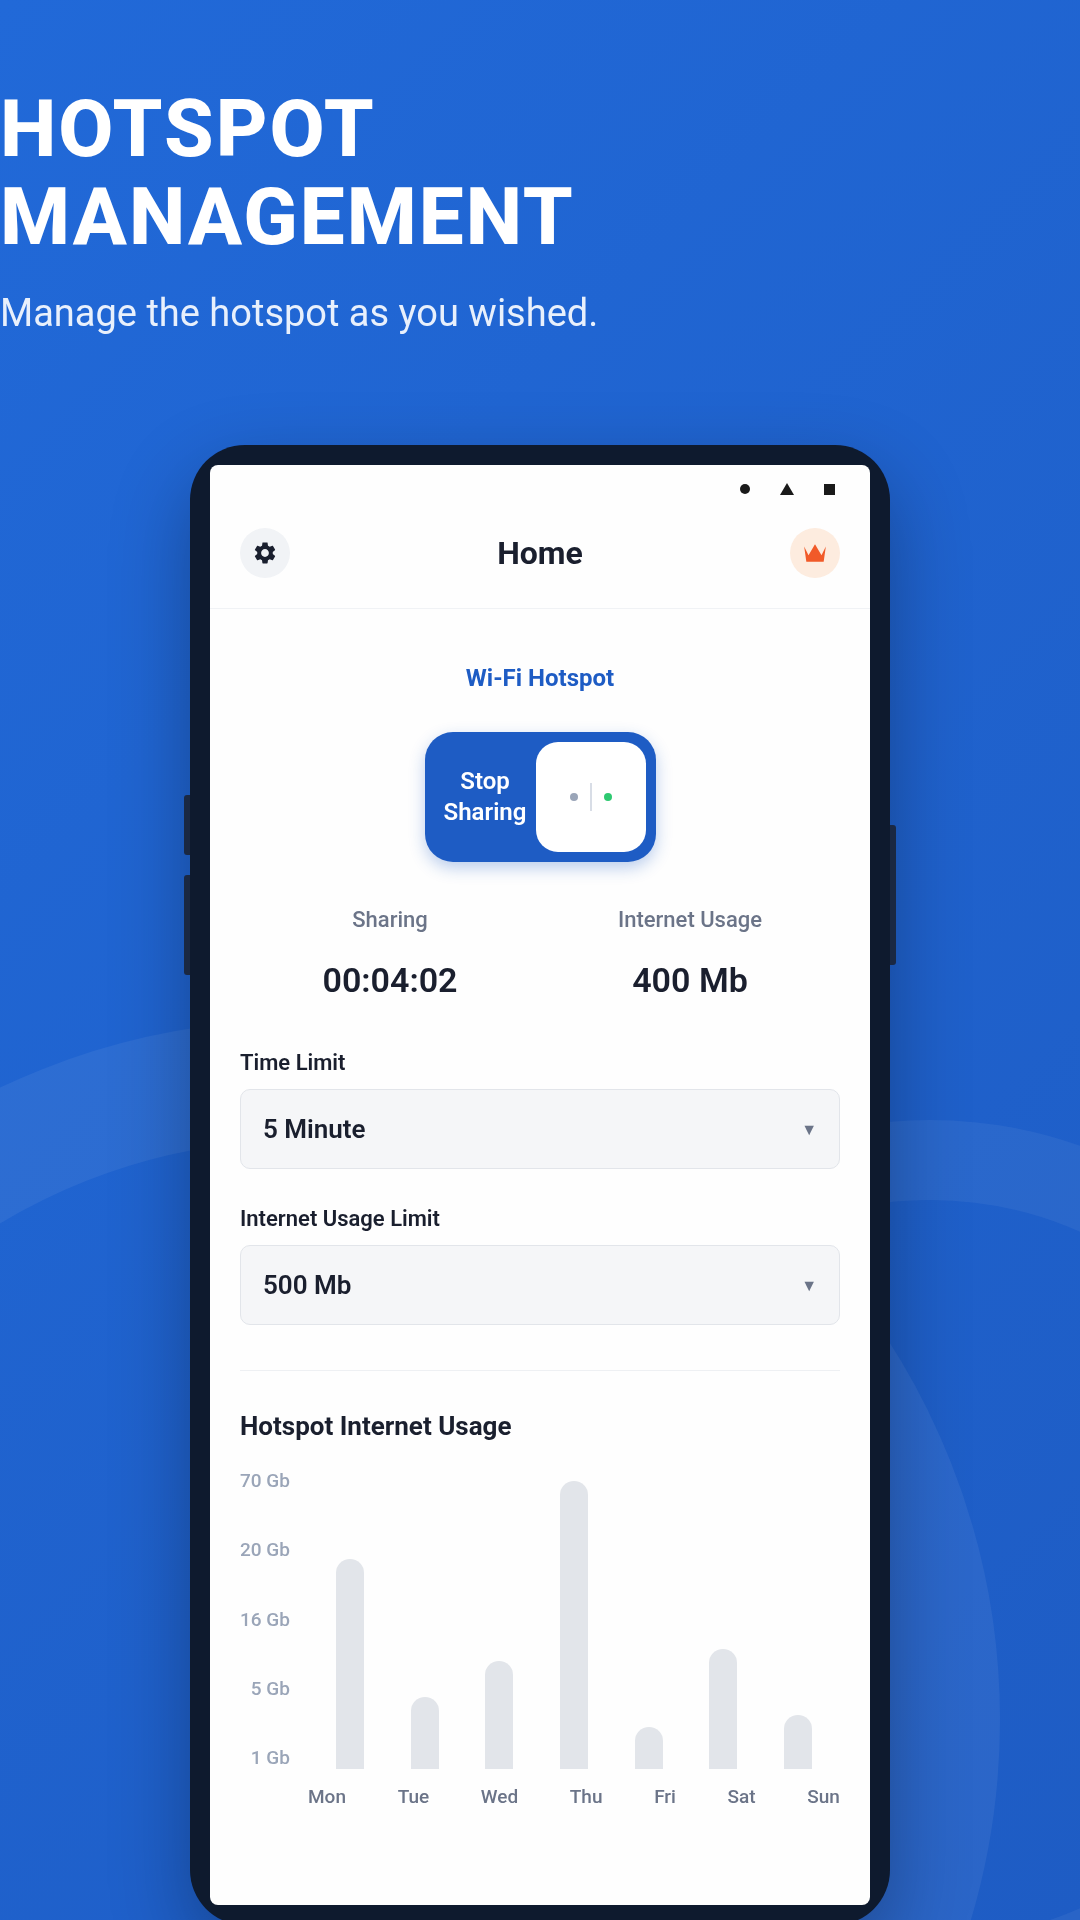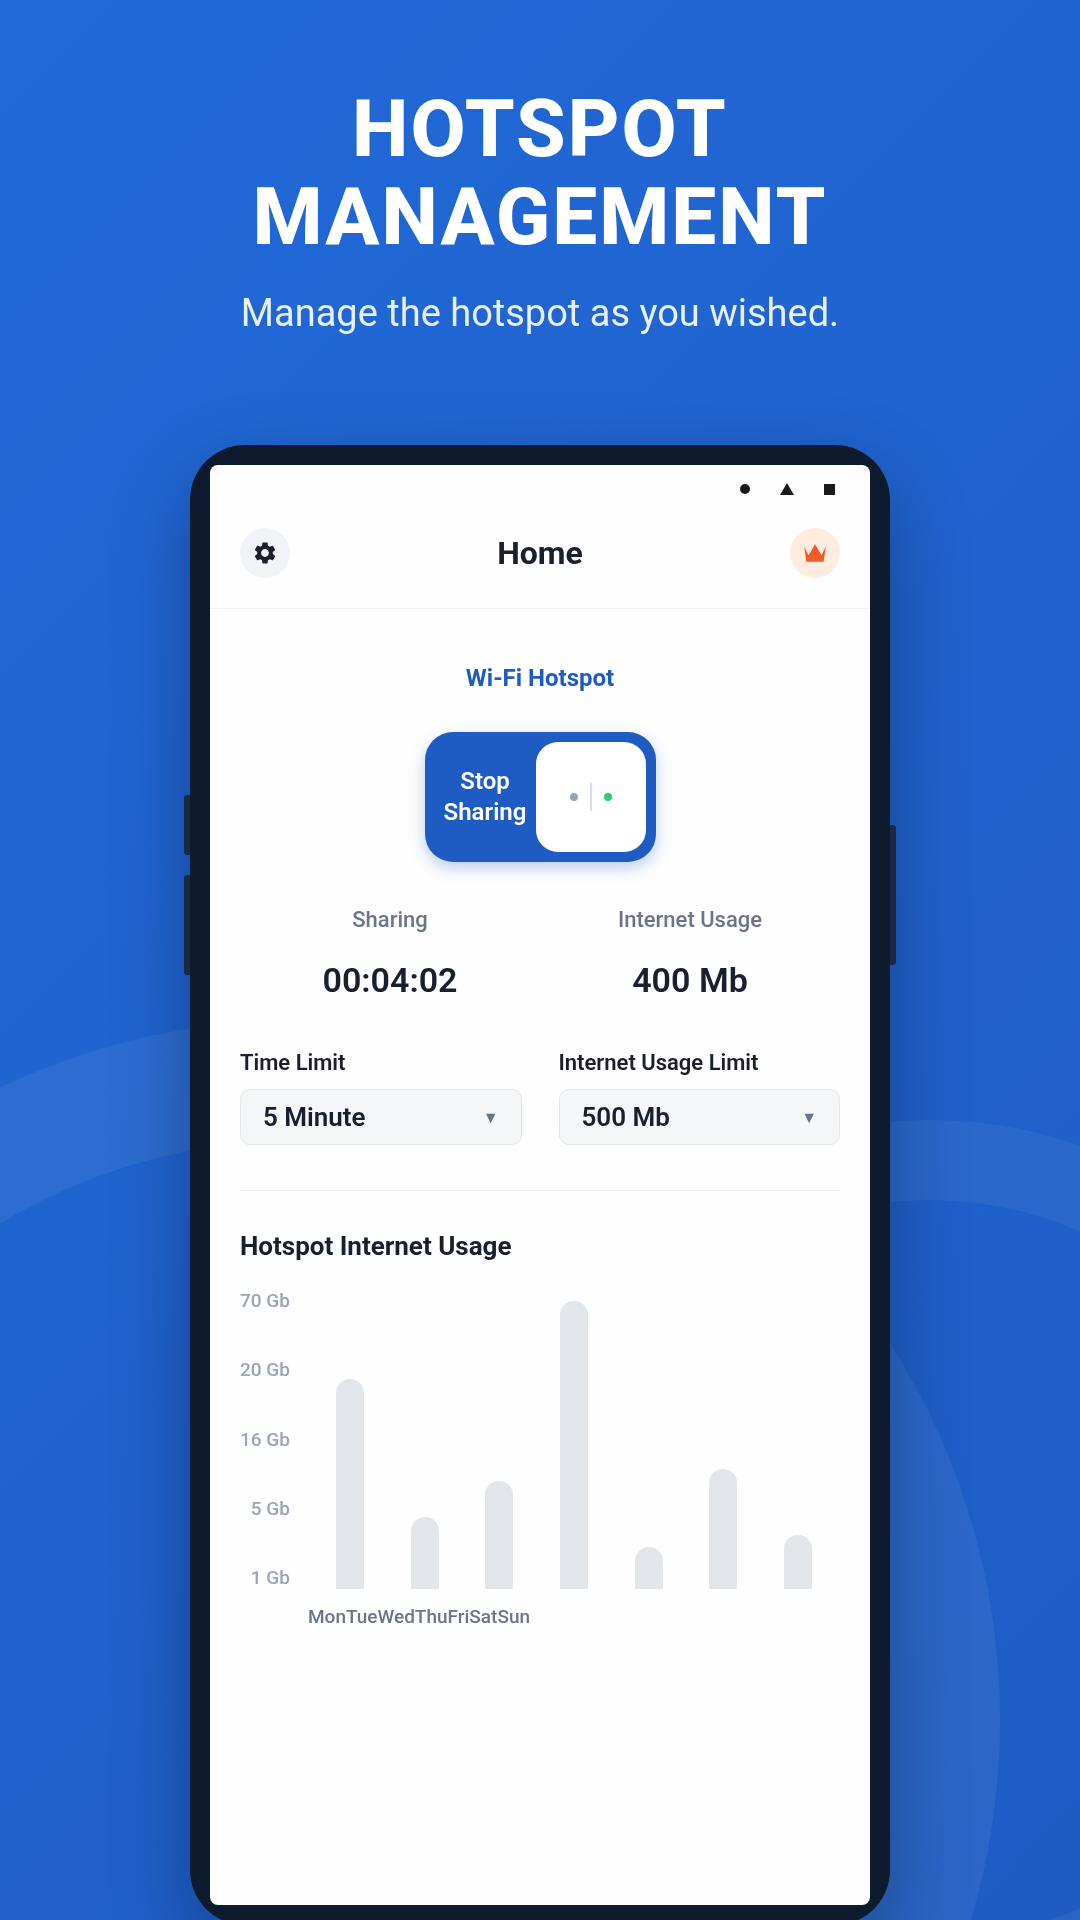--- a/index.html
+++ b/index.html
@@ -23,21 +23,21 @@
 .bg-arc2 {
   position: absolute;
   width: 900px;
   height: 900px;
   border: 80px solid rgba(255,255,255,0.05);
   border-radius: 50%;
   bottom: -100px;
   right: -300px;
 }
 .promo-header {
-  text-align: center;
+  text-align: left;
   padding-top: 85px;
   color: #fff;
   position: relative;
   z-index: 1;
 }
 .promo-title {
   font-size: 80px;
   font-weight: 800;
   letter-spacing: 2px;
   line-height: 1.1;
@@ -175,25 +175,26 @@
   margin-top: 45px;
   text-align: center;
 }
 .stat { flex: 1; }
 .stat-label { font-size: 22px; color: #6b7488; font-weight: 500; }
 .stat-value { font-size: 34px; color: #1a1f2e; font-weight: 600; margin-top: 28px; }
 .limits-row {
   display: flex;
   gap: 37px;
   margin-top: 50px;
+  flex-direction: column;
 }
 .limit-group { flex: 1; }
 .limit-label { font-size: 22px; color: #1a1f2e; font-weight: 600; margin-bottom: 14px; }
 .select {
-  height: 56px;
+  height: 80px;
   background: #f5f6f8;
   border: 1px solid #e2e5ea;
   border-radius: 10px;
   display: flex;
   align-items: center;
   justify-content: space-between;
   padding: 0 22px;
 }
 .select-value { font-size: 26px; font-weight: 600; color: #1a1f2e; }
 .chevron { color: #6b7488; font-size: 16px; }
@@ -231,21 +232,21 @@
   border-radius: 14px 14px 0 0;
 }
 .x-axis {
   display: flex;
   margin-top: 16px;
   padding-left: 68px;
 }
 .x-labels {
   flex: 1;
   display: flex;
-  justify-content: flex-start;
+  justify-content: space-between;
 }
 .x-tick { font-size: 19px; color: #6b7488; font-weight: 500; }
 </style>
 </head>
 <body>
 
 <div class="bg-arc"></div>
 <div class="bg-arc2"></div>
 
 <div class="promo-header">

